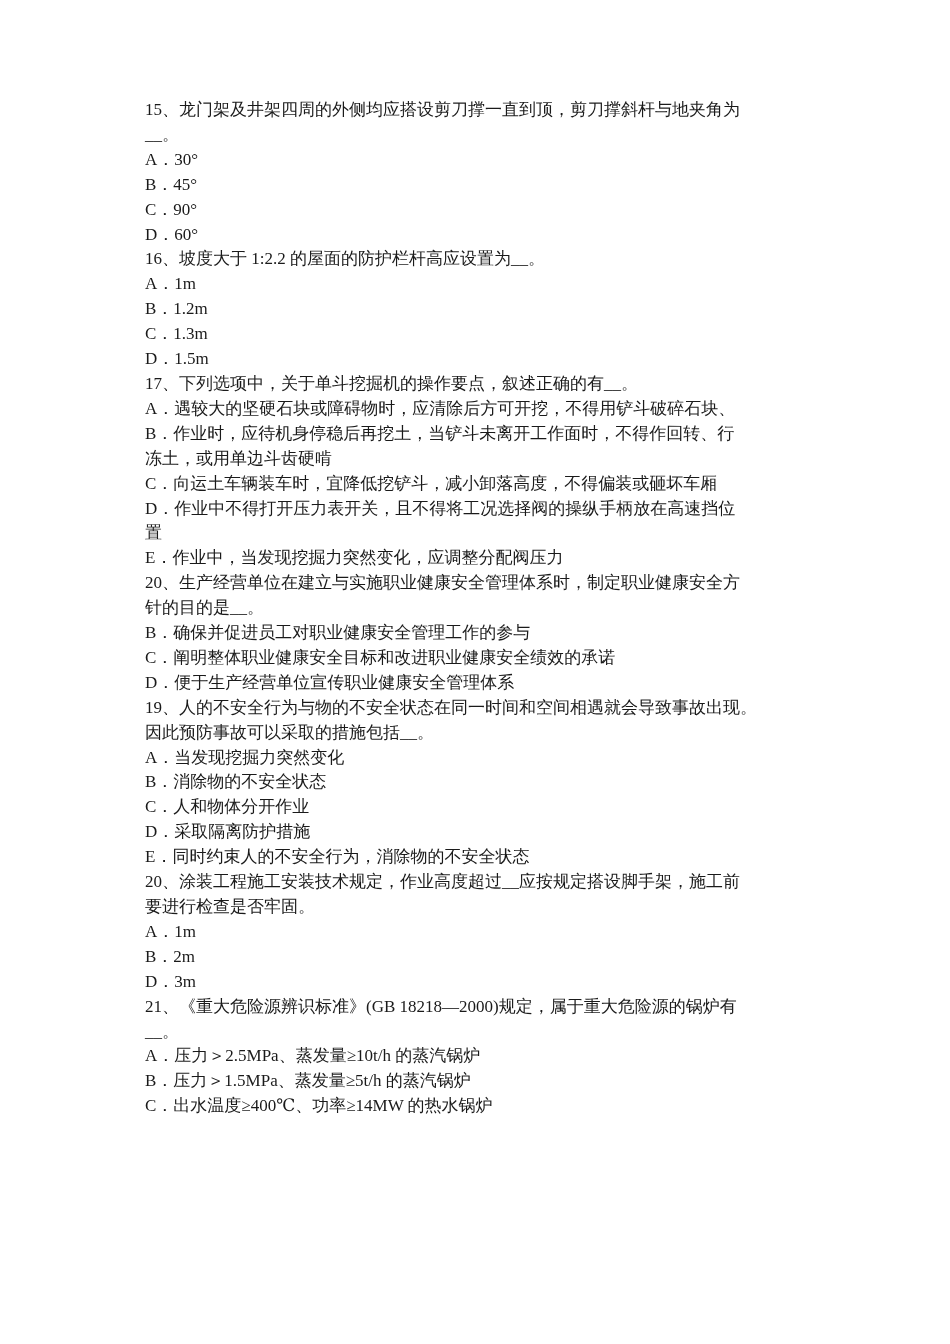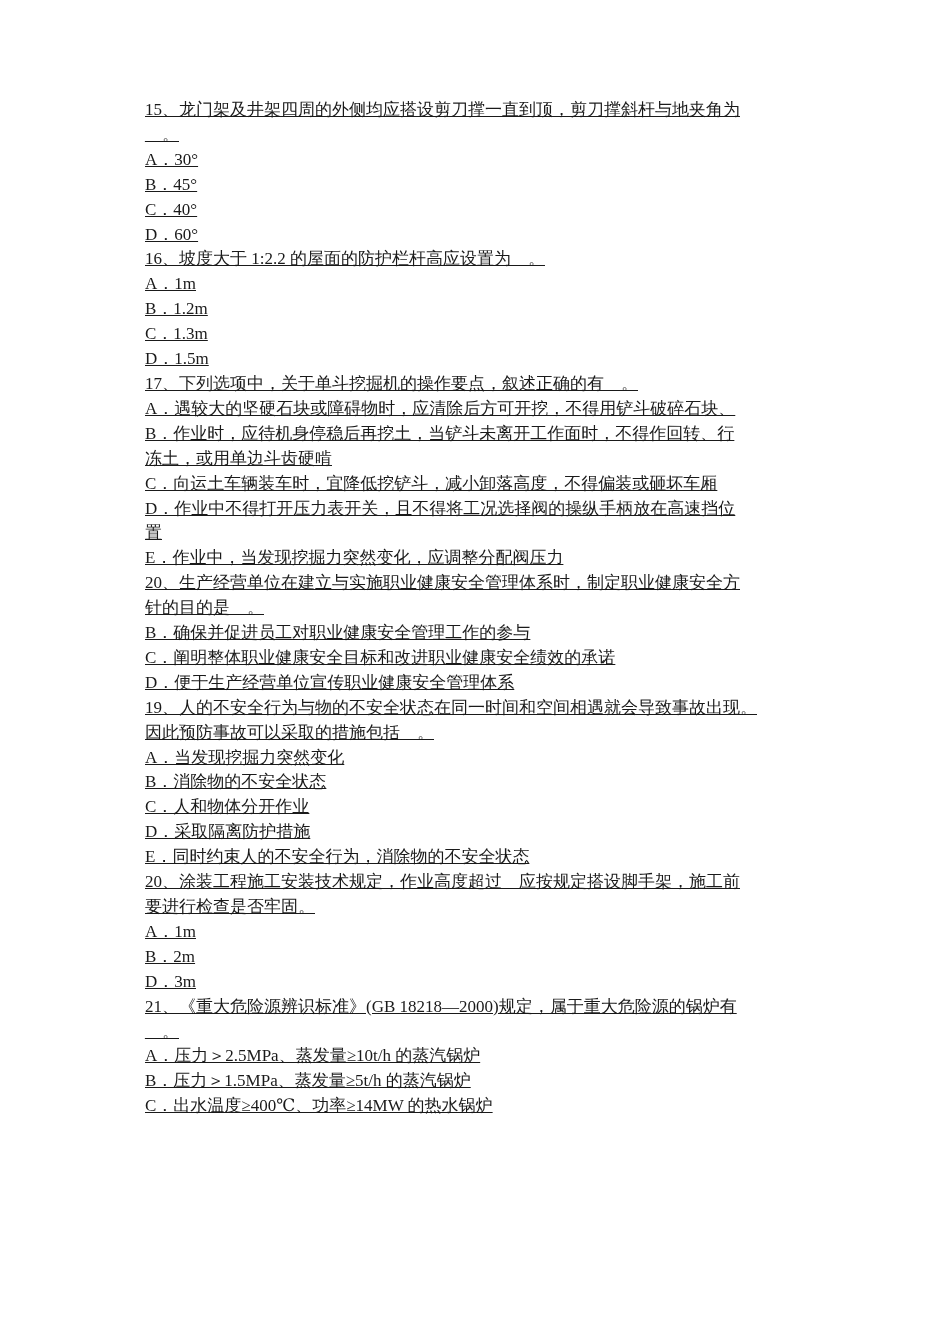--- a/index.html
+++ b/index.html
@@ -7,33 +7,33 @@
   .page {
     position: absolute;
     left: 145px;
     top: 98px;
     width: 680px;
     font-family: "Liberation Serif", "DejaVu Serif", serif;
     font-size: 17px;
     color: #1a1a1a;
     line-height: 24.9px;
   }
-  .line { display: block; white-space: nowrap; text-decoration: underline; }
+  .line { display: block; white-space: nowrap; }
 </style>
 </head>
 <body>
 
 <div class="page">
 
   <div>
     <span class="line">15、龙门架及井架四周的外侧均应搭设剪刀撑一直到顶，剪刀撑斜杆与地夹角为</span>
     <span class="line">__。</span>
     <span class="line">A．30°</span>
     <span class="line">B．45°</span>
-    <span class="line">C．40°</span>
+    <span class="line">C．90°</span>
     <span class="line">D．60°</span>
   </div>
 
   <div>
     <span class="line">16、坡度大于 1:2.2 的屋面的防护栏杆高应设置为__。</span>
     <span class="line">A．1m</span>
     <span class="line">B．1.2m</span>
     <span class="line">C．1.3m</span>
     <span class="line">D．1.5m</span>
   </div>

